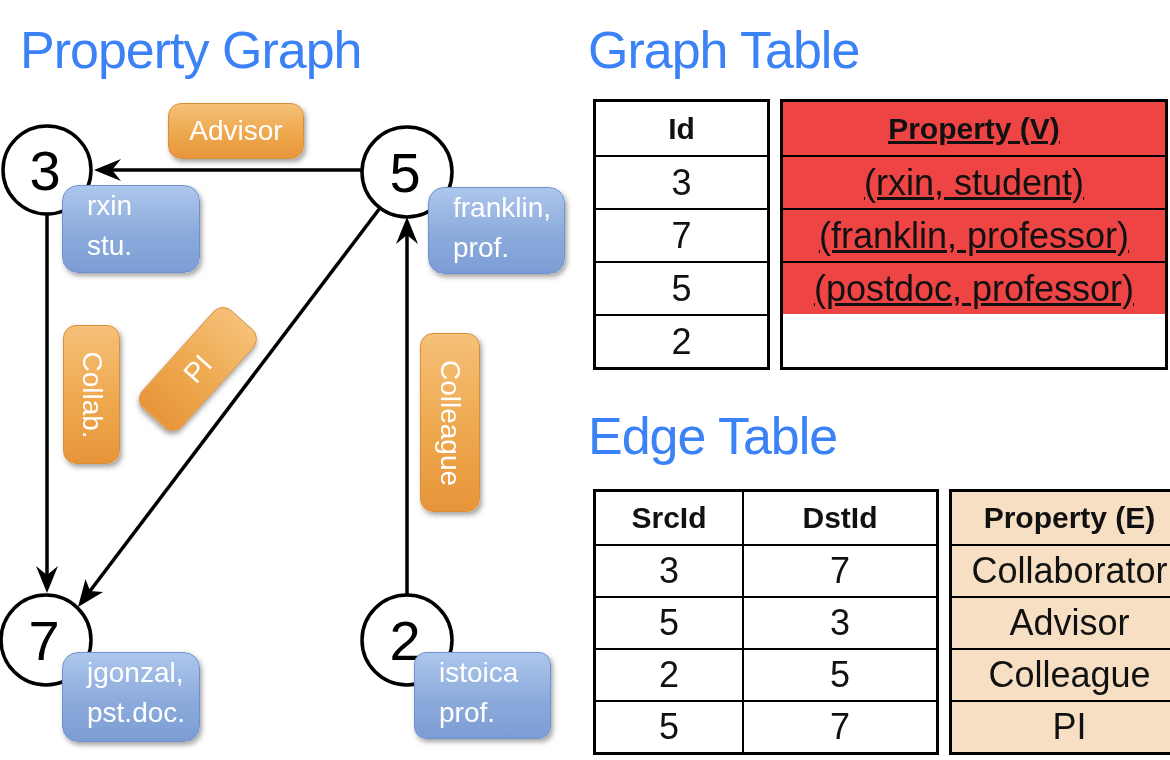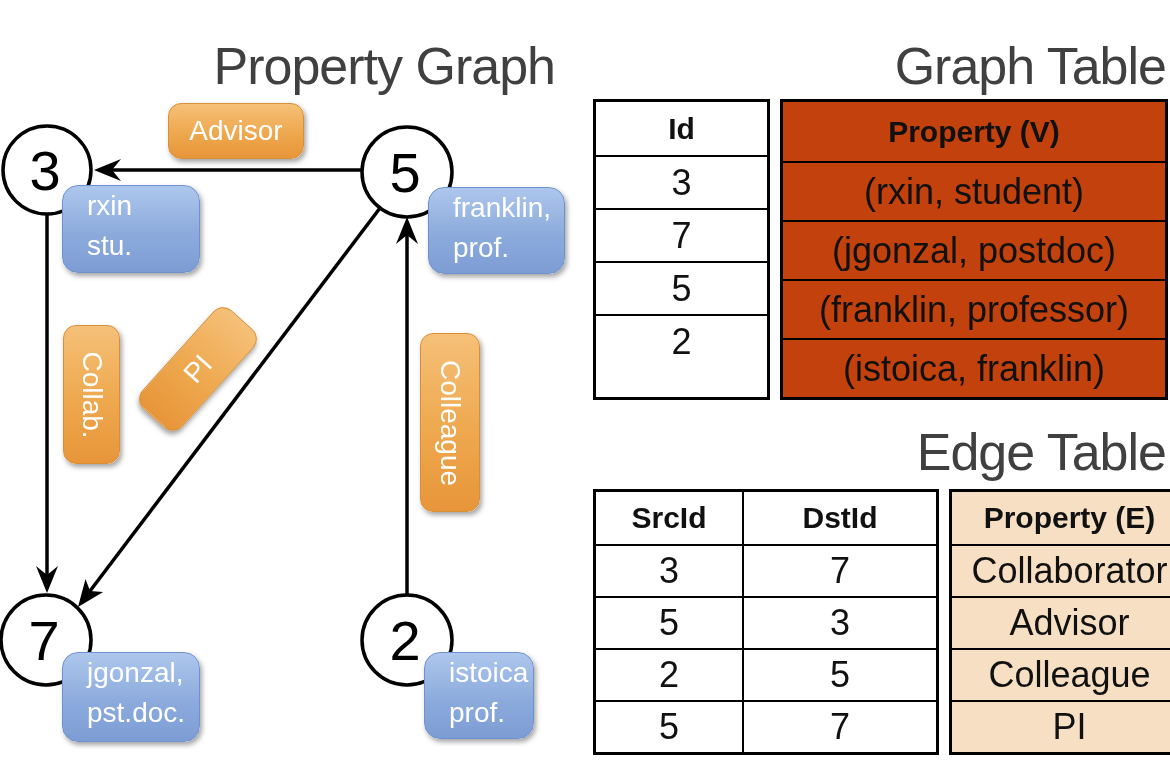--- a/index.html
+++ b/index.html
@@ -8,21 +8,21 @@
     position: relative;
     overflow: hidden;
     font-family: "Liberation Sans", sans-serif;
     color: #111;
   }
   .abs { position: absolute; }
 
   
   .big-title {
     font-size: 52px; font-weight: 300; letter-spacing: -1px;
-    color: #404040; text-align: right; white-space: nowrap; margin-top: 16px;
+    color: #3b82f6; text-align: left; white-space: nowrap;
   }
   #graph-title  { left: 20px;  top: 20px; width: 535px; }
   #vertex-title { left: 588px; top: 20px; width: 578px; }
   #edge-title   { left: 588px; top: 406px; width: 578px; }
 
   
   #edges-svg { left: 0; top: 0; }
 
   .vnum {
     width: 84px; height: 84px;
@@ -57,21 +57,21 @@
     background: linear-gradient(180deg, #adc6ec 0%, #8cabdc 55%, #7d9cd4 100%);
     border: 1px solid #6e92cf;
     box-shadow: 2px 3px 5px rgba(90,90,90,0.55);
     display: flex; flex-direction: column; 
     padding-left: 24px; box-sizing: border-box;
     color: #ffffff; font-size: 28px; line-height: 40px; font-weight: 400;
   }
   #pbox-3 { left: 62px;  top: 185px; width: 138px; height: 88px; }
   #pbox-5 { left: 428px; top: 187px; width: 137px; height: 87px; }
   #pbox-7 { left: 62px;  top: 652px; width: 138px; height: 90px; }
-  #pbox-2 { left: 424px; top: 652px; width: 110px; height: 87px; }
+  #pbox-2 { left: 414px; top: 652px; width: 137px; height: 87px; border-radius: 12px; }
 
   
   .tbl-wrap { display: flex; }
   #vertex-table { left: 593px; top: 99px; }
   #edge-table   { left: 593px; top: 489px; }
   .gap10 { width: 10px; }
 
   .subtbl { border: 3px solid #000; background: #fff; }
   .cellrow { display: flex; }
   .cell {
@@ -79,21 +79,21 @@
     display: flex; align-items: center; justify-content: center;
     font-size: 36px; color: #111;
     border-top: 2px solid #000;
   }
   .cellrow:first-child .cell { border-top: none; }
   .cell.hdr { font-size: 30px; font-weight: bold; }
   .cell + .cell { border-left: 2px solid #000; }
 
   
   #vt-id   .cell { width: 171px; height: 53px; }
-  #vt-prop .cell { width: 382px; height: 59px; background: #c2410c; }
+  #vt-prop .cell { width: 382px; height: 53px; background: #ef4444; text-decoration: underline; }
 
   
   #et-ids .cell  { width: 146px; height: 52px; }
   #et-ids .cell.c2 { width: 194px; }
   #et-prop .cell { width: 235px; height: 52px; background: #f6dfc3; }
 </style>
 </head>
 <body>
 
 <svg id="edges-svg" class="abs" width="1170" height="760" viewBox="0 0 1170 760">
@@ -175,27 +175,24 @@
   </div>
   <div class="gap10"></div>
   <div id="vt-prop" class="subtbl">
     <div class="cellrow">
         <div class="cell hdr">Property (V)</div>
       </div>
     <div class="cellrow">
         <div class="cell">(rxin, student)</div>
       </div>
     <div class="cellrow">
-        <div class="cell">(jgonzal, postdoc)</div>
-      </div>
-    <div class="cellrow">
         <div class="cell">(franklin, professor)</div>
       </div>
     <div class="cellrow">
-        <div class="cell">(istoica, franklin)</div>
+        <div class="cell">(postdoc, professor)</div>
       </div>
   </div>
 </div>
 
 <div id="edge-table" class="abs tbl-wrap">
   <div id="et-ids" class="subtbl">
     <div class="cellrow">
       <div class="cell hdr">SrcId</div>
       <div class="cell hdr c2">DstId</div>
     </div>

